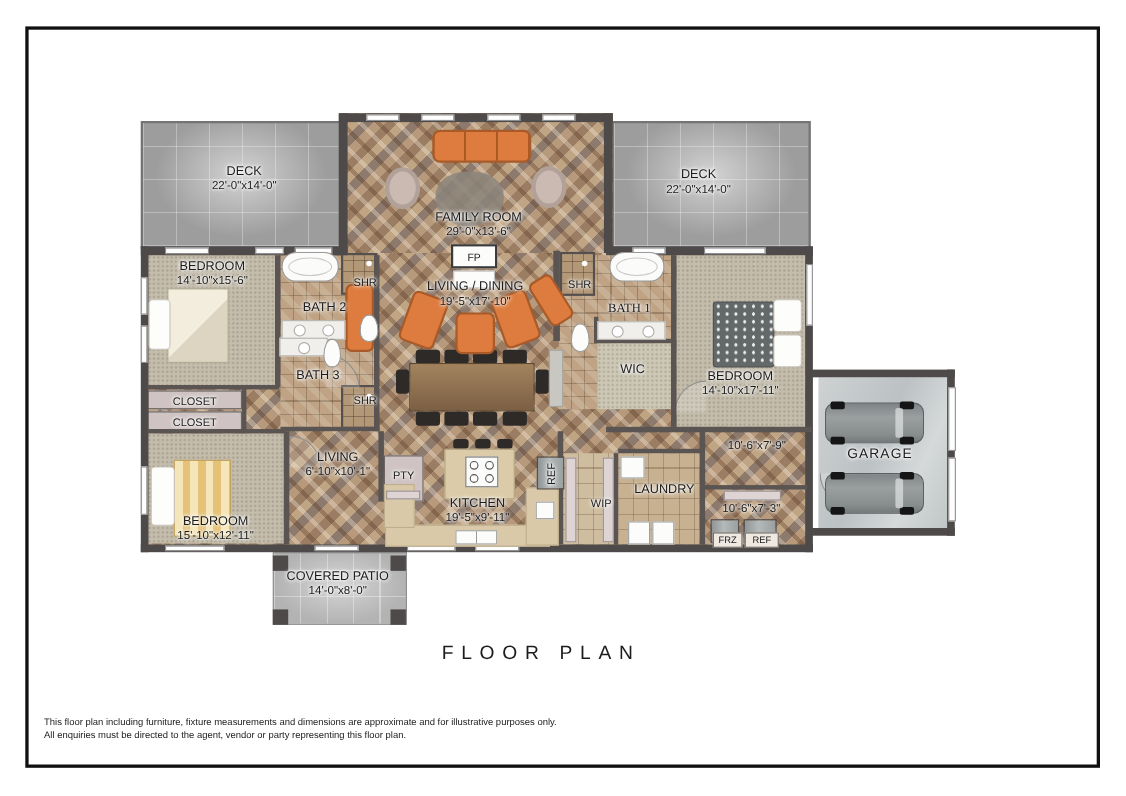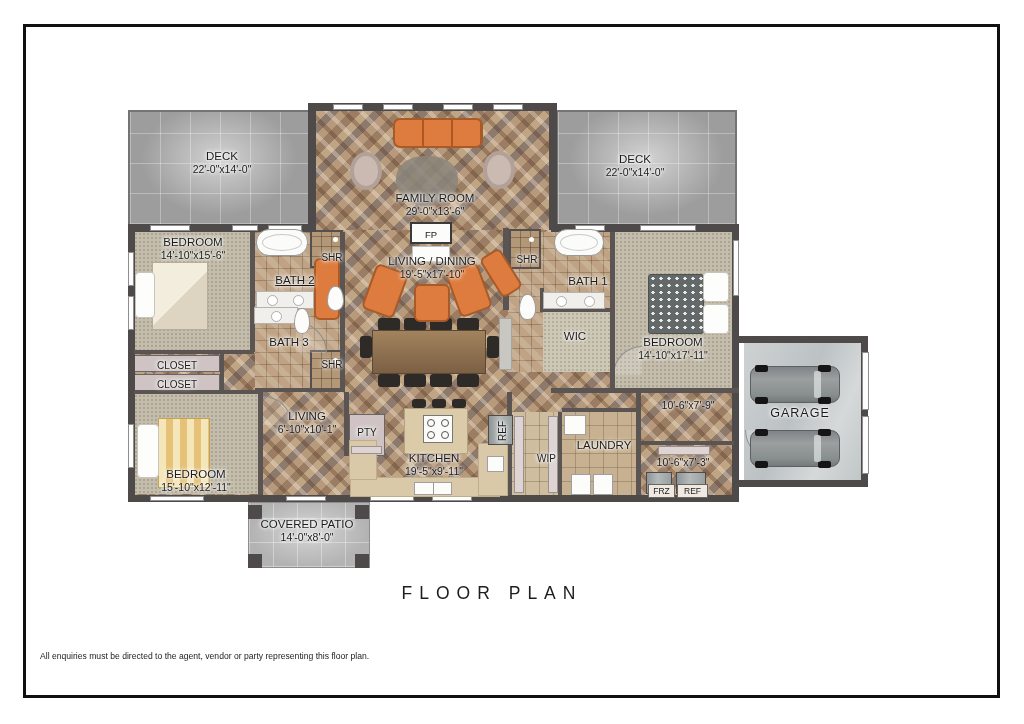--- a/index.html
+++ b/index.html
@@ -289,21 +289,21 @@
     <div class="dm">29'-0"x13'-6"</div>
 </div>
 <div class="lbl" style="left:432px;top:255px;">
   <div class="nm">LIVING / DINING</div>
     <div class="dm">19'-5"x17'-10"</div>
 </div>
 <div class="lbl" style="left:193px;top:236px;">
   <div class="nm">BEDROOM</div>
     <div class="dm">14'-10"x15'-6"</div>
 </div>
-<div class="lbl" style="left:295px;top:272px;text-decoration:underline;"><span class="nm">BATH 2</span></div>
+<div class="lbl" style="left:295px;top:272px;"><span class="nm">BATH 2</span></div>
 <div class="lbl" style="left:332px;top:249px;"><span class="sm">SHR</span></div>
 <div class="lbl" style="left:289px;top:334px;"><span class="nm">BATH 3</span></div>
 <div class="lbl" style="left:332px;top:356px;"><span class="sm">SHR</span></div>
 <div class="lbl" style="left:177px;top:357px;"><span class="sm">CLOSET</span></div>
 <div class="lbl" style="left:177px;top:376px;"><span class="sm">CLOSET</span></div>
 <div class="lbl" style="left:196px;top:468px;">
   <div class="nm">BEDROOM</div>
     <div class="dm">15'-10"x12'-11"</div>
 </div>
 <div class="lbl" style="left:307px;top:410px;">
@@ -313,28 +313,29 @@
 <div class="lbl" style="left:367px;top:424px;text-align:center;"><span class="sm">PTY</span></div>
 <div class="lbl" style="left:434px;top:452px;">
   <div class="nm">KITCHEN</div>
     <div class="dm">19'-5"x9'-11"</div>
 </div>
 <div class="lbl" style="left:541px;top:450px;padding-left:11px;"><span class="sm">WIP</span></div>
 <div class="lbl" style="left:604px;top:437px;"><span class="nm">LAUNDRY</span></div>
 <div class="lbl" style="left:688px;top:397px;"><span class="dm">10'-6"x7'-9"</span></div>
 <div class="lbl" style="left:683px;top:454px;"><span class="dm">10'-6"x7'-3"</span></div>
 <div class="lbl" style="left:800px;top:405px;"><span class="nm" style="font-size:12.5px;letter-spacing:1px;">GARAGE</span></div>
-<div class="lbl" style="left:588px;top:273px;"><span class="nm">BATH 1</span></div>
+<div class="lbl" style="left:572px;top:273px;font-family:Liberation Serif, serif;"><span class="nm">BATH 1</span></div>
 <div class="lbl" style="left:527px;top:251px;"><span class="sm">SHR</span></div>
 <div class="lbl" style="left:575px;top:328px;"><span class="nm">WIC</span></div>
 <div class="lbl" style="left:673px;top:336px;">
   <div class="nm">BEDROOM</div>
     <div class="dm">14'-10"x17'-11"</div>
 </div>
 <div class="lbl" style="left:307px;top:518px;">
   <div class="nm">COVERED PATIO</div>
     <div class="dm">14'-0"x8'-0"</div>
 </div>
 
 <div class="title">FLOOR PLAN</div>
 <div class="disc">
+  <div>This floor plan including furniture, fixture measurements and dimensions are approximate and for illustrative purposes only.</div>
   <div>All enquiries must be directed to the agent, vendor or party representing this floor plan.</div>
 </div>
 
 </body></html>

